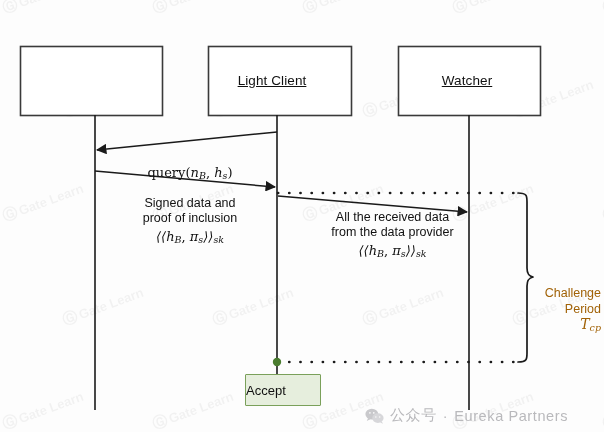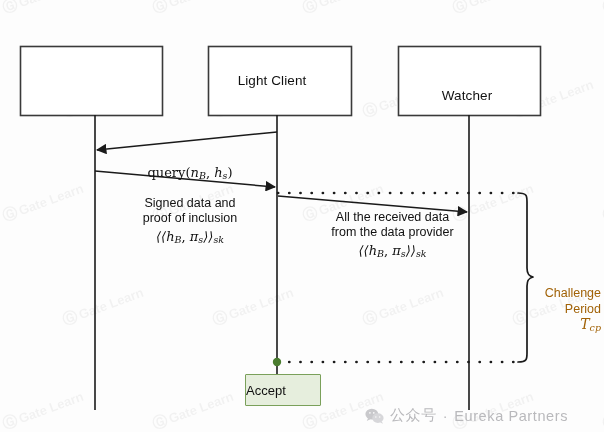--- a/index.html
+++ b/index.html
@@ -175,22 +175,22 @@
 
     <path d="M 518 193
              C 527 193, 527 196, 527 202
              L 527 268
              C 527 274, 529 276, 533 277
              C 529 278, 527 280, 527 286
              L 527 353
              C 527 359, 527 362, 518 362" fill="none" stroke="#1a1a1a" stroke-width="1.7" stroke-linecap="round" stroke-linejoin="round"></path>
   </svg>
 
-  <div class="lbl actor-label" style="left:208px; top:73px; width:128px;">Light Client</div>
-  <div class="lbl actor-label" style="left:398px; top:88px; width:138px;">Watcher</div>
+  <div class="lbl actor-label" style="left:208px; top:73px; width:128px;text-decoration:underline;">Light Client</div>
+  <div class="lbl actor-label" style="left:398px; top:73px; width:138px;text-decoration:underline;">Watcher</div>
 
   <div class="lbl" style="left:120px; top:163px; width:140px; text-align:center;">
     <span class="math"><span class="up">query(</span>n<span class="sub">B</span><span class="up">,</span> h<span class="sub">s</span><span class="up">)</span></span>
   </div>
 
   <div class="lbl msg-label" style="left:105px; top:196px; width:170px;text-align:center;">
     <div>Signed data and</div>
     <div>proof of inclusion</div>
     <div class="math" style="margin-top:3px;">⟨⟨h<span class="sub">B</span><span class="up">,</span> π<span class="sub">s</span>⟩⟩<span class="sub">sk</span></div>
   </div>

